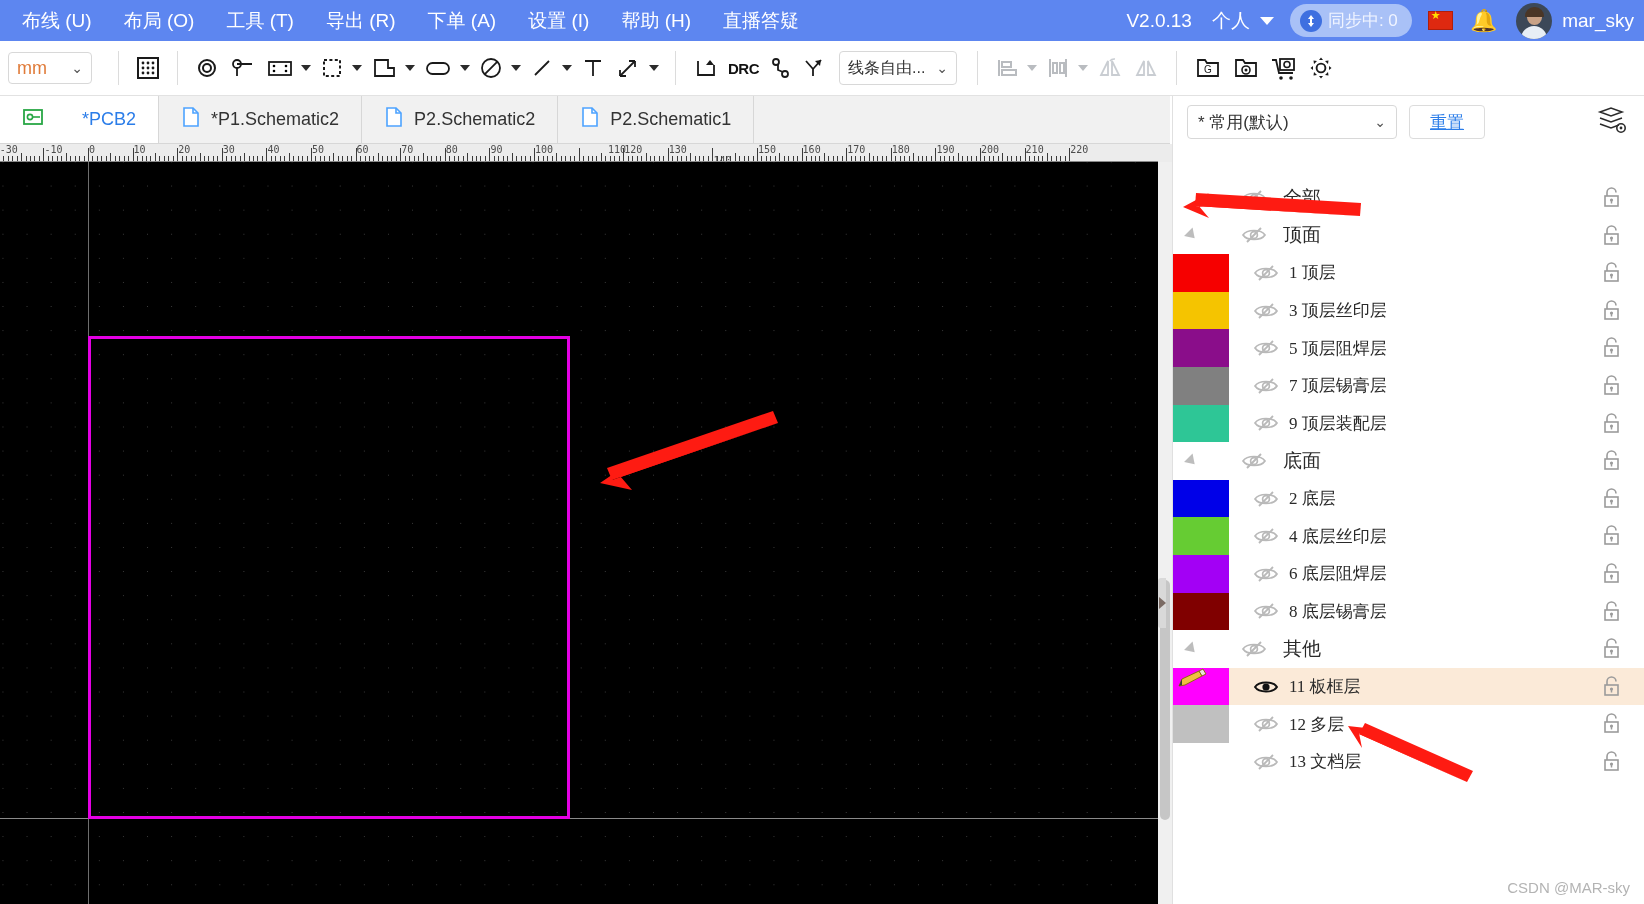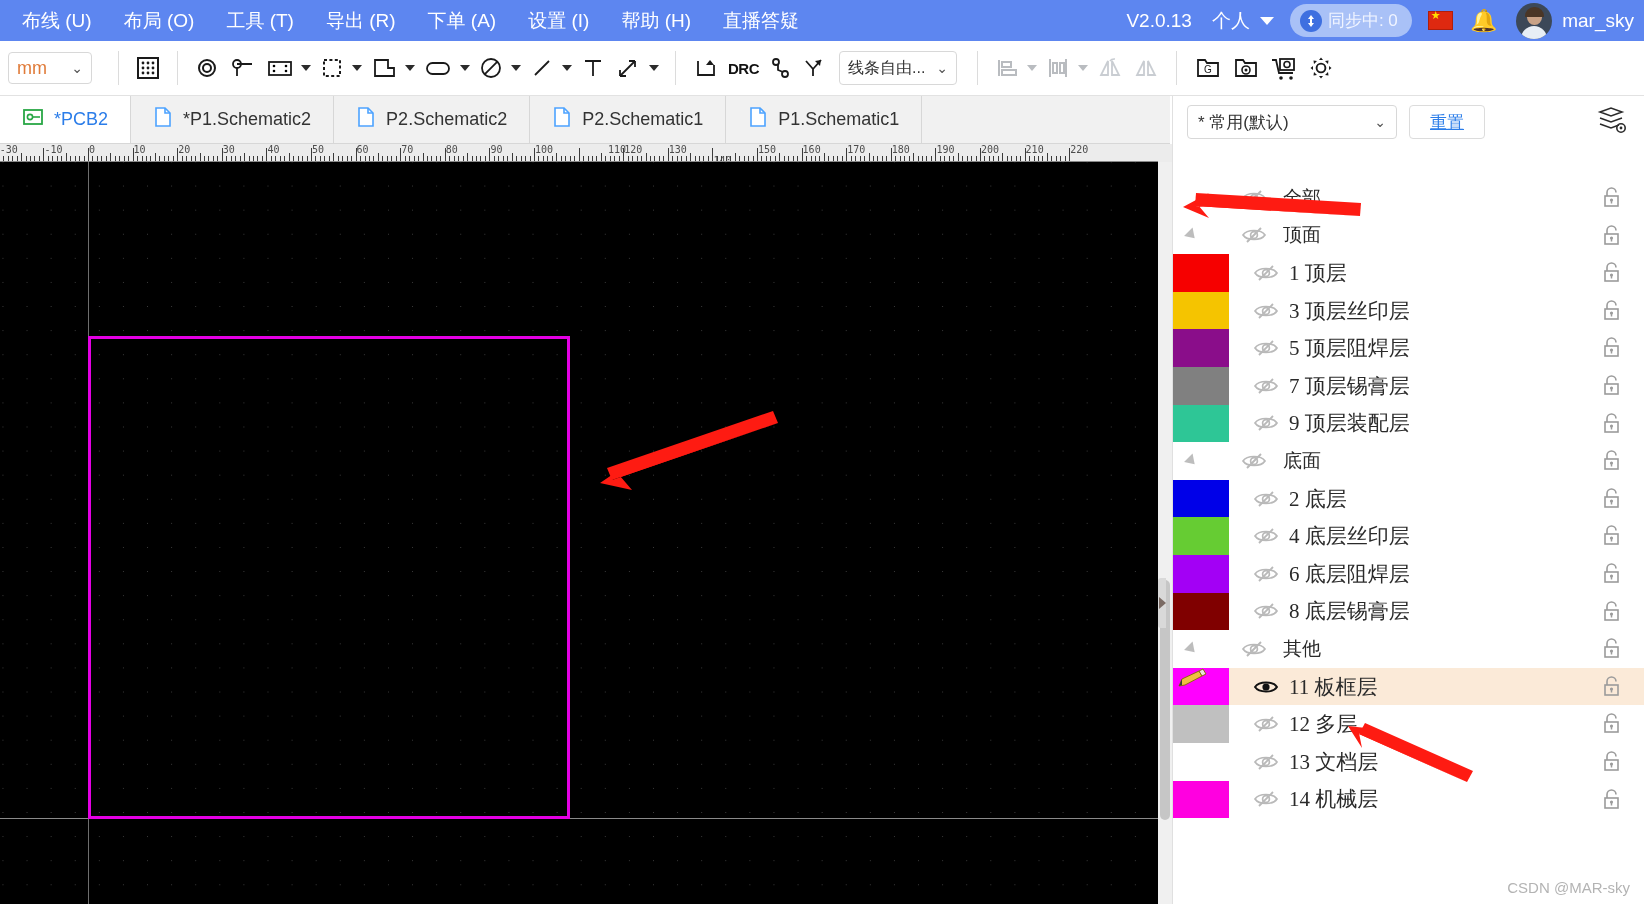--- a/index.html
+++ b/index.html
@@ -98,21 +98,21 @@
     position:absolute;left:0;top:96px;width:1170px;height:48px;
     background:#f1f1f1;display:flex;align-items:stretch;
     border-bottom:1px solid #d7d7d7;
   }
   .tab{
     display:flex;align-items:center;gap:10px;padding:0 22px;
     border-right:1px solid #d7d7d7;background:#f1f1f1;cursor:default;
     font-size:18px;color:#333;white-space:nowrap;
   }
   .tab.active{background:#fff;}
-  .tab.active .tlabel{color:#2b7de9;}
+  .tab.active .tlabel{color:#2b7de9;margin-left:28px;}
   .tabscroll{
     position:absolute;left:1148px;top:96px;width:22px;height:48px;background:#f1f1f1;
     border-bottom:1px solid #d7d7d7;
   }
 
   
   .ruler-h{
     position:absolute;left:0;top:144px;width:1158px;height:18px;
     background:#ececec;border-bottom:1px solid #888;overflow:hidden;
   }
@@ -186,21 +186,21 @@
   }
   .lrow.sel{background:#fbead8;}
   .swatch{width:56px;height:37.6px;flex:0 0 56px;}
   .swatch.empty{background:transparent;}
   .tri{
     position:absolute;left:14px;width:0;height:0;
     border-left:9px solid #bdbdbd;border-top:6px solid transparent;border-bottom:6px solid transparent;
     transform:rotate(45deg);
   }
   .eyeslot{width:46px;display:flex;align-items:center;justify-content:center;flex:0 0 46px;}
-  .lname{font-size:21px;color:#2a2a2a;white-space:nowrap;}
+  .lname{font-size:17px;color:#2a2a2a;white-space:nowrap;}
   .lname.grp{font-size:19px;color:#2a2a2a;}
   .lock{position:absolute;right:22px;top:7px;}
 
   
   .arrow-svg{position:absolute;left:0;top:0;pointer-events:none;}
   .watermark{
     position:absolute;right:14px;bottom:8px;font-size:15px;color:#8b8b8b;opacity:.65;
     font-family:"Liberation Sans",sans-serif;
   }
 </style>
@@ -457,29 +457,20 @@
       <span class="tlabel">P2.Schematic2</span>
     </div>
     <div class="tab">
       <span>
         <svg width="20" height="22" viewBox="0 0 20 22">
             <path d="M3 2 L12 2 L17 7 L17 20 L3 20 Z" fill="#fff" stroke="#4da3ff" stroke-width="1.6"></path>
             <path d="M12 2 L12 7 L17 7" fill="none" stroke="#4da3ff" stroke-width="1.6"></path>
           </svg>
       </span>
       <span class="tlabel">P2.Schematic1</span>
-    </div>
-    <div class="tab">
-      <span>
-        <svg width="20" height="22" viewBox="0 0 20 22">
-            <path d="M3 2 L12 2 L17 7 L17 20 L3 20 Z" fill="#fff" stroke="#4da3ff" stroke-width="1.6"></path>
-            <path d="M12 2 L12 7 L17 7" fill="none" stroke="#4da3ff" stroke-width="1.6"></path>
-          </svg>
-      </span>
-      <span class="tlabel">P1.Schematic1</span>
     </div>
   </div>
   <div class="tabscroll"></div>
 
   <div class="ruler-h" id="ruler-h">
       <div class="rlab" style="left: -0.2px;">-30</div>
       <div class="rtick" style="left: 3.26px; height: 5px;"></div>
       <div class="rtick" style="left: 7.72px; height: 5px;"></div>
       <div class="rtick" style="left: 12.18px; height: 5px;"></div>
       <div class="rtick" style="left: 16.64px; height: 5px;"></div>
@@ -1056,37 +1047,20 @@
             </svg>
           </div>
           <div class="lname">13 文档层</div>
           <div class="lock"><svg width="22" height="24" viewBox="0 0 22 24">
               <path d="M6 10 L6 6.5 a4.5 4.5 0 0 1 9 0" fill="none" stroke="#9b9b9b" stroke-width="1.6"></path>
               <rect x="4" y="10" width="13" height="10" fill="none" stroke="#9b9b9b" stroke-width="1.6"></rect>
               <circle cx="10.5" cy="14" r="1.6" fill="#9b9b9b"></circle>
               <path d="M10.5 15 L10.5 17.5" stroke="#9b9b9b" stroke-width="1.5"></path>
             </svg></div>
         </div>
-        <div class="lrow">
-          <div class="swatch" style="background: rgb(255, 0, 224);"></div>
-          <div class="eyeslot" style="margin-left: 14px;">
-            <svg width="26" height="20" viewBox="0 0 26 20">
-              <path d="M2 10 C6 4 20 4 24 10 C20 16 6 16 2 10 Z" fill="none" stroke="#b9b9b9" stroke-width="1.7"></path>
-              <circle cx="13" cy="10" r="3.4" fill="none" stroke="#b9b9b9" stroke-width="1.7"></circle>
-              <path d="M6 17 L20 3" stroke="#b9b9b9" stroke-width="1.9"></path>
-            </svg>
-          </div>
-          <div class="lname">14 机械层</div>
-          <div class="lock"><svg width="22" height="24" viewBox="0 0 22 24">
-              <path d="M6 10 L6 6.5 a4.5 4.5 0 0 1 9 0" fill="none" stroke="#9b9b9b" stroke-width="1.6"></path>
-              <rect x="4" y="10" width="13" height="10" fill="none" stroke="#9b9b9b" stroke-width="1.6"></rect>
-              <circle cx="10.5" cy="14" r="1.6" fill="#9b9b9b"></circle>
-              <path d="M10.5 15 L10.5 17.5" stroke="#9b9b9b" stroke-width="1.5"></path>
-            </svg></div>
-        </div>
       </div>
 
     <svg class="arrow-svg" width="472" height="808">
       <g fill="#fe1b12">
         <path d="M187 120 L22 110 L36 97 L10 111 L36 122 L25 109 Z"></path>
         <path d="M187 120 L22 110 L23 97 L188 107 Z"></path>
         <path d="M294 686 L186 638 L202 633 L175 630 L189 652 L186 637 Z"></path>
         <path d="M294 686 L186 638 L192 627 L300 675 Z"></path>
       </g>
     </svg>

